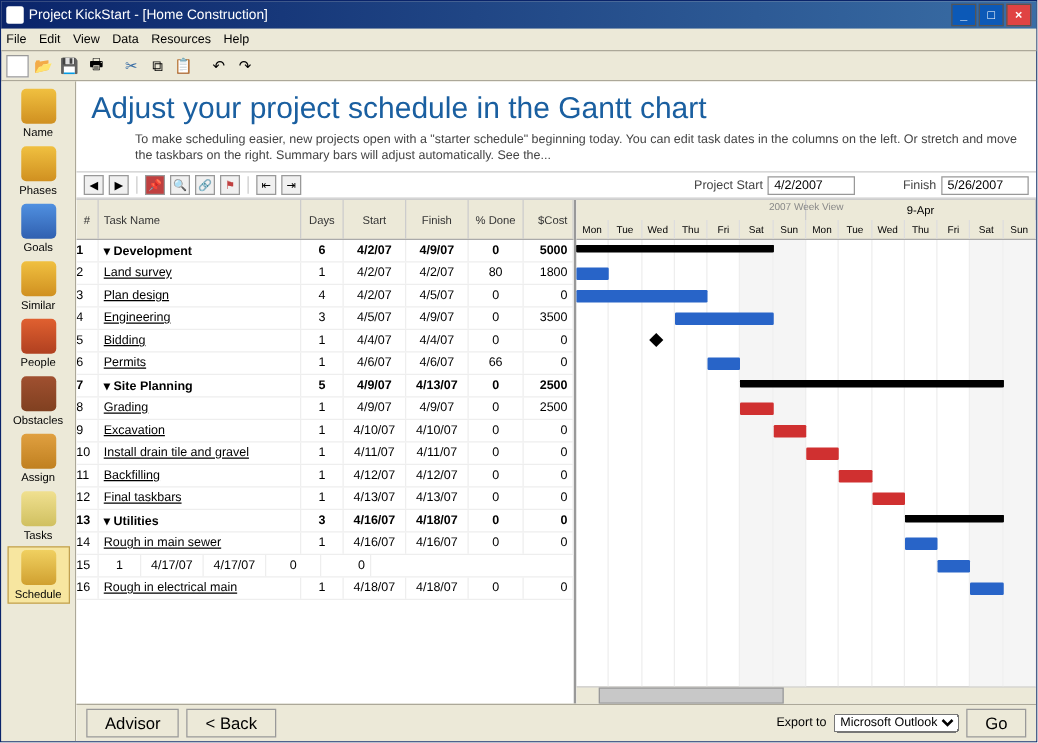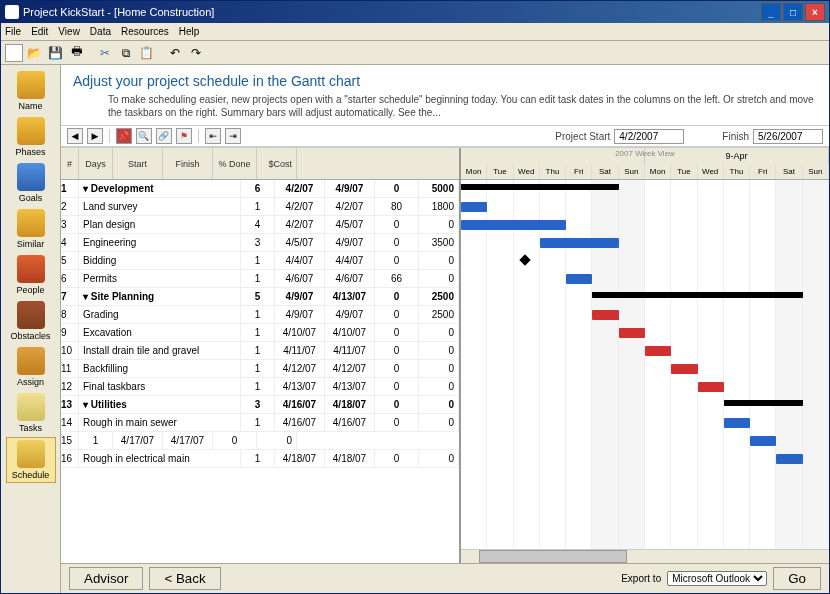--- a/index.html
+++ b/index.html
@@ -15,38 +15,38 @@
 .menubar { background: #ece9d8; height: 18px; display: flex; align-items: center; font-size: 10px; padding: 0 4px; border-bottom: 1px solid #aca899; }
 .menubar span { margin-right: 10px; }
 .toolbar { height: 24px; display: flex; align-items: center; padding: 2px 4px; border-bottom: 1px solid #aca899; gap: 3px; }
 .tbtn { width: 18px; height: 18px; border: 1px solid transparent; display: inline-flex; align-items: center; justify-content: center; font-size: 12px; }
 .body { flex: 1; display: flex; overflow: hidden; }
 .sidebar { width: 60px; background: #ece9d8; border-right: 1px solid #aca899; display: flex; flex-direction: column; align-items: center; padding: 4px 0; gap: 2px; overflow: hidden; }
 .sbitem { width: 50px; display: flex; flex-direction: column; align-items: center; font-size: 9px; text-align: center; padding: 2px 0; cursor: pointer; }
 .sbitem .sicon { width: 28px; height: 28px; border-radius: 4px; margin-bottom: 2px; }
 .sbitem.sel { background: #f7e6a0; border: 1px solid #c0a050; }
 .content { flex: 1; background: #fff; display: flex; flex-direction: column; overflow: hidden; position: relative; }
-.heading { color: #1a5fa0; font-size: 14px; font-weight: normal; padding: 8px 12px 4px; }
+.heading { color: #1a5fa0; font-size: 24px; font-weight: normal; padding: 8px 12px 4px; }
 .desc { color: #444; font-size: 10px; padding: 0 12px 6px; line-height: 1.3; margin-left: 35px; }
 .ganttbar { height: 22px; border-top: 1px solid #ccc; border-bottom: 1px solid #ccc; display: flex; align-items: center; padding: 0 6px; gap: 4px; font-size: 10px; }
 .ganttbar .gbtn { width: 16px; height: 16px; border: 1px solid #999; background: #f0f0f0; display: inline-flex; align-items: center; justify-content: center; font-size: 9px; }
 .ganttbar .sep { width: 1px; height: 14px; background: #ccc; margin: 0 2px; }
 .ganttbar .lbl { color: #444; }
 .ganttbar .datefield { border: 1px solid #999; background: white; padding: 1px 4px; width: 70px; font-size: 10px; }
 .gantt { flex: 1; display: flex; overflow: hidden; border-top: 1px solid #ccc; }
 .gleft { width: 400px; border-right: 2px solid #999; overflow: hidden; display: flex; flex-direction: column; }
 .gright { flex: 1; overflow: hidden; display: flex; flex-direction: column; position: relative; }
 .ghdr { display: flex; height: 32px; border-bottom: 1px solid #aaa; background: #ece9d8; font-size: 9px; }
 .ghdr .col { border-right: 1px solid #ccc; display: flex; align-items: center; justify-content: center; padding: 0 2px; color: #333; }
 .c-id { width: 18px; } .c-task { flex: 1; justify-content: flex-start !important; padding-left: 4px !important; } .c-days { width: 34px; } .c-start { width: 50px; } .c-finish { width: 50px; } .c-done { width: 44px; } .c-cost { width: 40px; justify-content: flex-end !important; padding-right: 4px !important; }
 .grows { flex: 1; overflow-y: auto; overflow-x: hidden; }
 .grow { display: flex; height: 18px; border-bottom: 1px solid #eee; font-size: 10px; align-items: center; }
 .grow.summary { font-weight: bold; }
 .grow .col { border-right: 1px solid #eee; height: 100%; display: flex; align-items: center; overflow: hidden; white-space: nowrap; }
-.task-indent { padding-left: 18px; }
+.task-indent { padding-left: 18px; text-decoration: underline; }
 .task-indent2 { padding-left: 8px; }
 .timehdr { height: 32px; border-bottom: 1px solid #aaa; background: #ece9d8; display: flex; flex-direction: column; font-size: 9px; position: relative; }
 .timehdr .zoom { position: absolute; top: 1px; left: 50%; transform: translateX(-50%); color: #888; font-size: 8px; }
 .timehdr .weeks { flex: 1; display: flex; }
 .timehdr .week { flex: 1; border-right: 1px solid #ccc; display: flex; align-items: center; justify-content: center; }
 .timehdr .days { flex: 1; display: flex; text-align: center; }
 .timehdr .day { flex: 1; border-right: 1px solid #ddd; display: flex; align-items: center; justify-content: center; font-size: 8px; }
 .timebody { flex: 1; position: relative; }
 .timegrid { position: absolute; inset: 0; display: flex; }
 .timegrid .gcol { flex: 1; border-right: 1px solid #eee; }
@@ -163,20 +163,21 @@
       <input class="datefield" value="4/2/2007" style="">
       <span style="width:30px"></span>
       <span class="lbl">Finish</span>
       <input class="datefield" value="5/26/2007" style="">
     </div>
 
     <div class="gantt">
       <div class="gleft">
         <div class="ghdr">
           <div class="col c-id">#</div>
+          <div class="col c-task">Task Name</div>
           <div class="col c-days">Days</div>
           <div class="col c-start">Start</div>
           <div class="col c-finish">Finish</div>
           <div class="col c-done">% Done</div>
           <div class="col c-cost">$Cost</div>
         </div>
         <div class="grows" id="grid-rows">
                 <div class="grow summary">
                   <div class="col c-id">1</div>
                   <div class="col c-task task-indent2">▾ Development</div>

